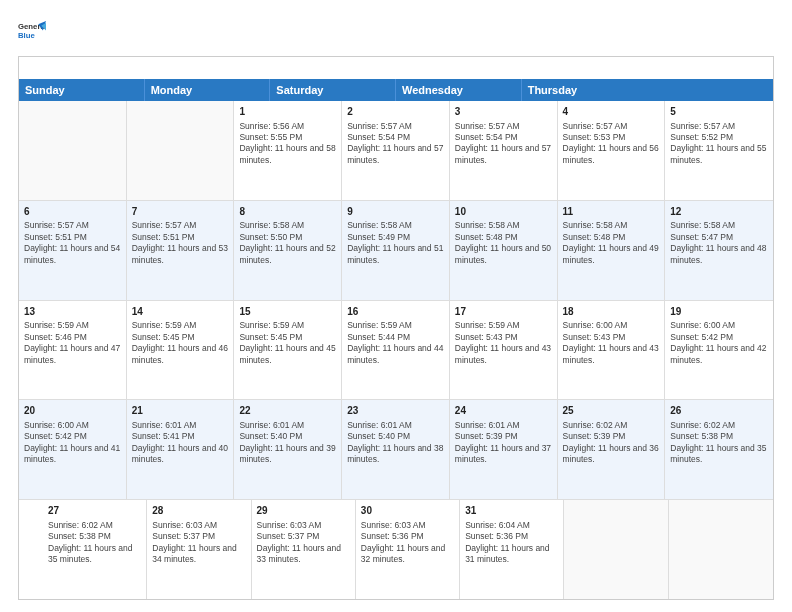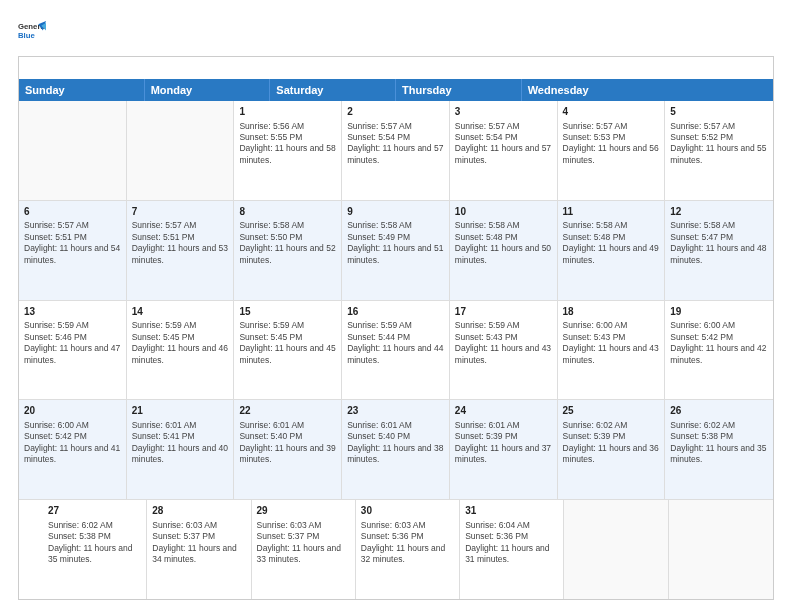--- a/index.html
+++ b/index.html
@@ -115,22 +115,22 @@
       <div class="month-title"></div>
       <div class="location"></div>
     </div>
   </div>
 
   <div class="calendar">
     <div class="cal-header" id="cal-header">
         <div class="cal-header-cell">Sunday</div>
         <div class="cal-header-cell">Monday</div>
         <div class="cal-header-cell">Saturday</div>
+        <div class="cal-header-cell">Wednesday</div>
         <div class="cal-header-cell">Thursday</div>
-        <div class="cal-header-cell">Wednesday</div>
       </div>
     <div class="cal-body" id="cal-body">
         <div class="cal-row">
           <div class="cal-cell empty"></div>
           <div class="cal-cell empty"></div>
           <div class="cal-cell"><span class="day-num">1</span><span style="white-space: pre-line; text-align: center;">Sunrise: 5:56 AM
 Sunset: 5:55 PM
 Daylight: 11 hours and 58 minutes.</span></div>
           <div class="cal-cell"><span class="day-num">2</span><span style="white-space: pre-line;">Sunrise: 5:57 AM
 Sunset: 5:54 PM

